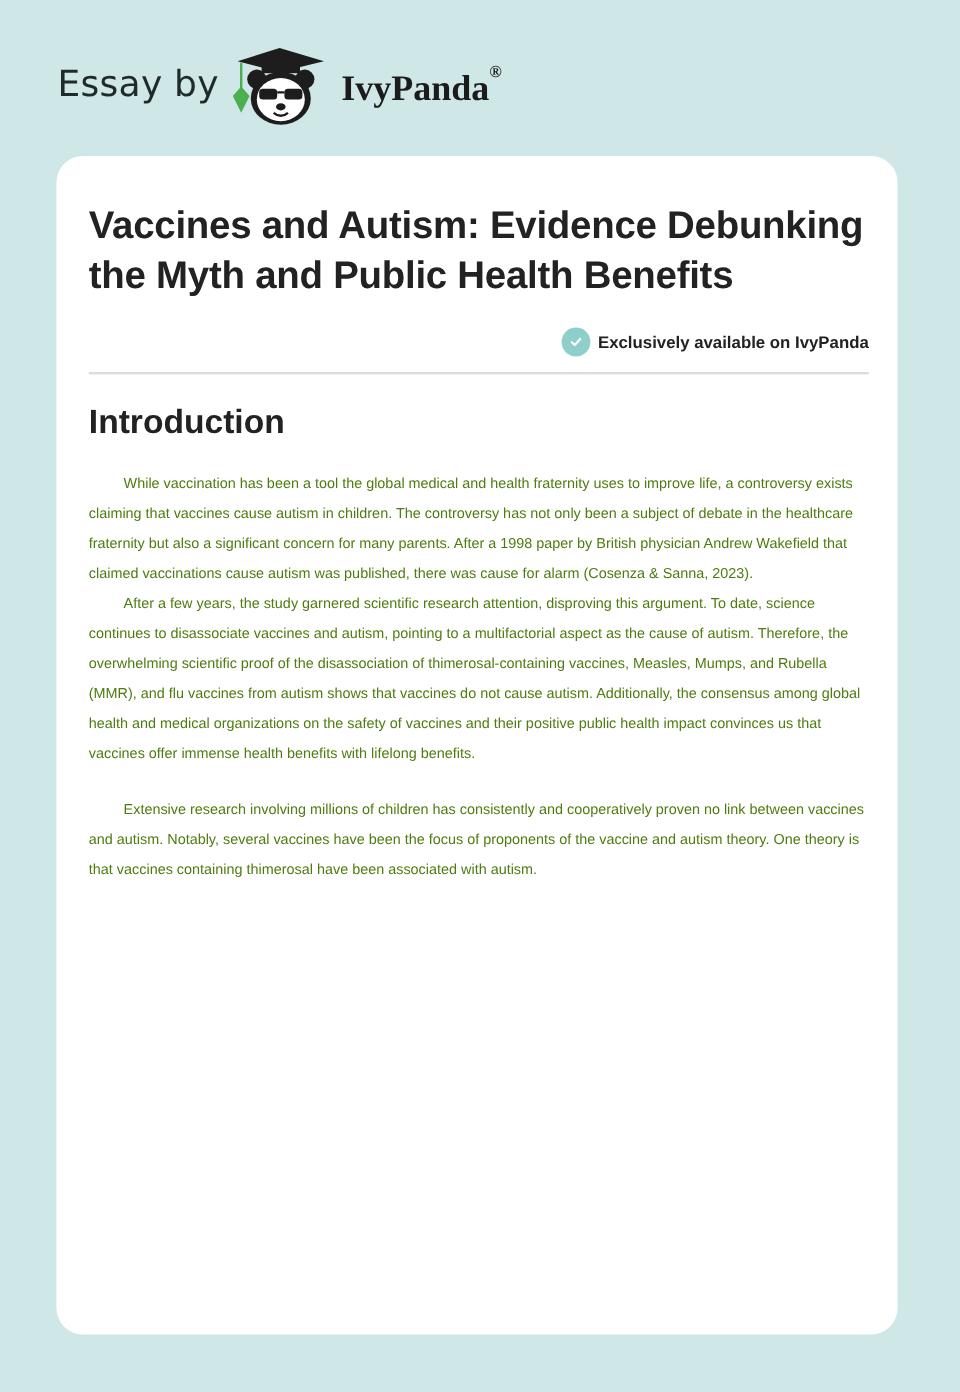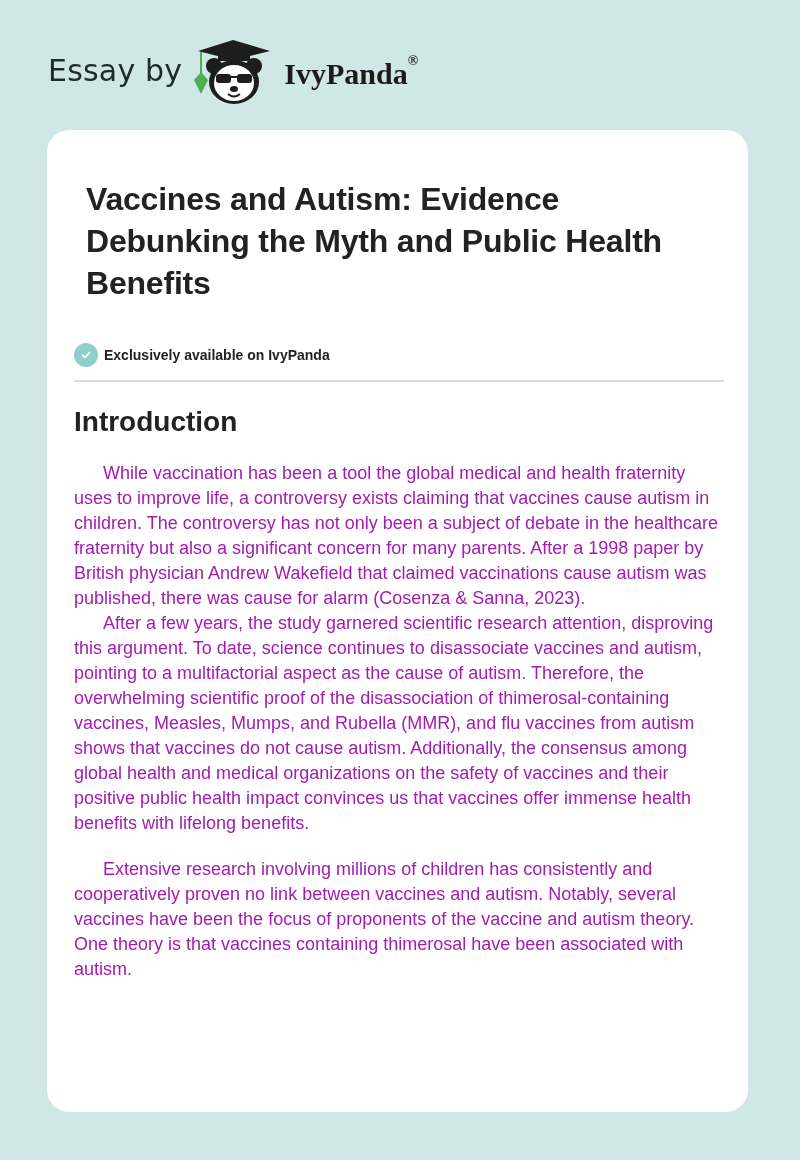--- a/index.html
+++ b/index.html
@@ -63,28 +63,29 @@
       left: 27px;
       top: 36px;
       width: 650px;
     }
     .title {
       font-family: "Liberation Sans", sans-serif;
       font-weight: bold;
       font-size: 32px;
       line-height: 42px;
       color: #222222;
-      margin: 12px;
+      margin: 0;
       letter-spacing: -0.2px;
     }
     .exclusive {
       display: flex;
       align-items: center;
-      margin-top: 38px;
+      margin-top: 22px;
       height: 26px;
+      justify-content: flex-end;
     }
     .check-badge {
       width: 24px;
       height: 24px;
       border-radius: 50%;
       background: #8fcfcb;
       display: flex;
       align-items: center;
       justify-content: center;
       margin-right: 6px;
@@ -101,23 +102,23 @@
       width: 650px;
     }
     .section-heading {
       font-weight: bold;
       font-size: 28px;
       color: #222222;
       margin: 22px 0 0 0;
       line-height: 36px;
     }
     .para {
-      font-size: 18px;
+      font-size: 12px;
       line-height: 25px;
-      color: #a21caf;
+      color: #4d7c0f;
       margin: 0;
       text-indent: 29px;
     }
     .para-gap-first { margin-top: 21px; }
     .para-gap { }
   </style>
 </head>
 <body>
 
 <div class="brand">

